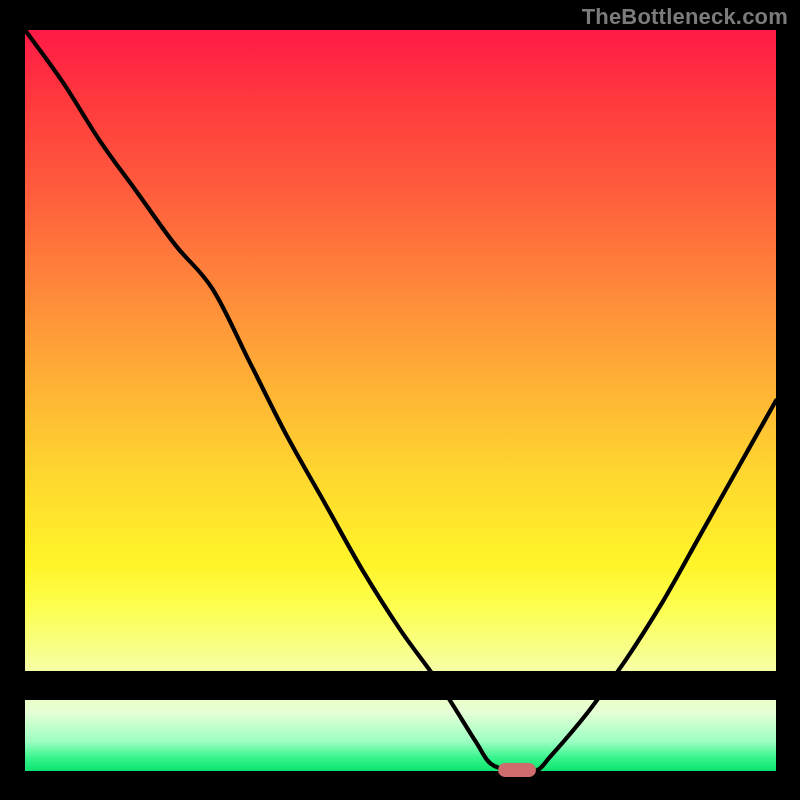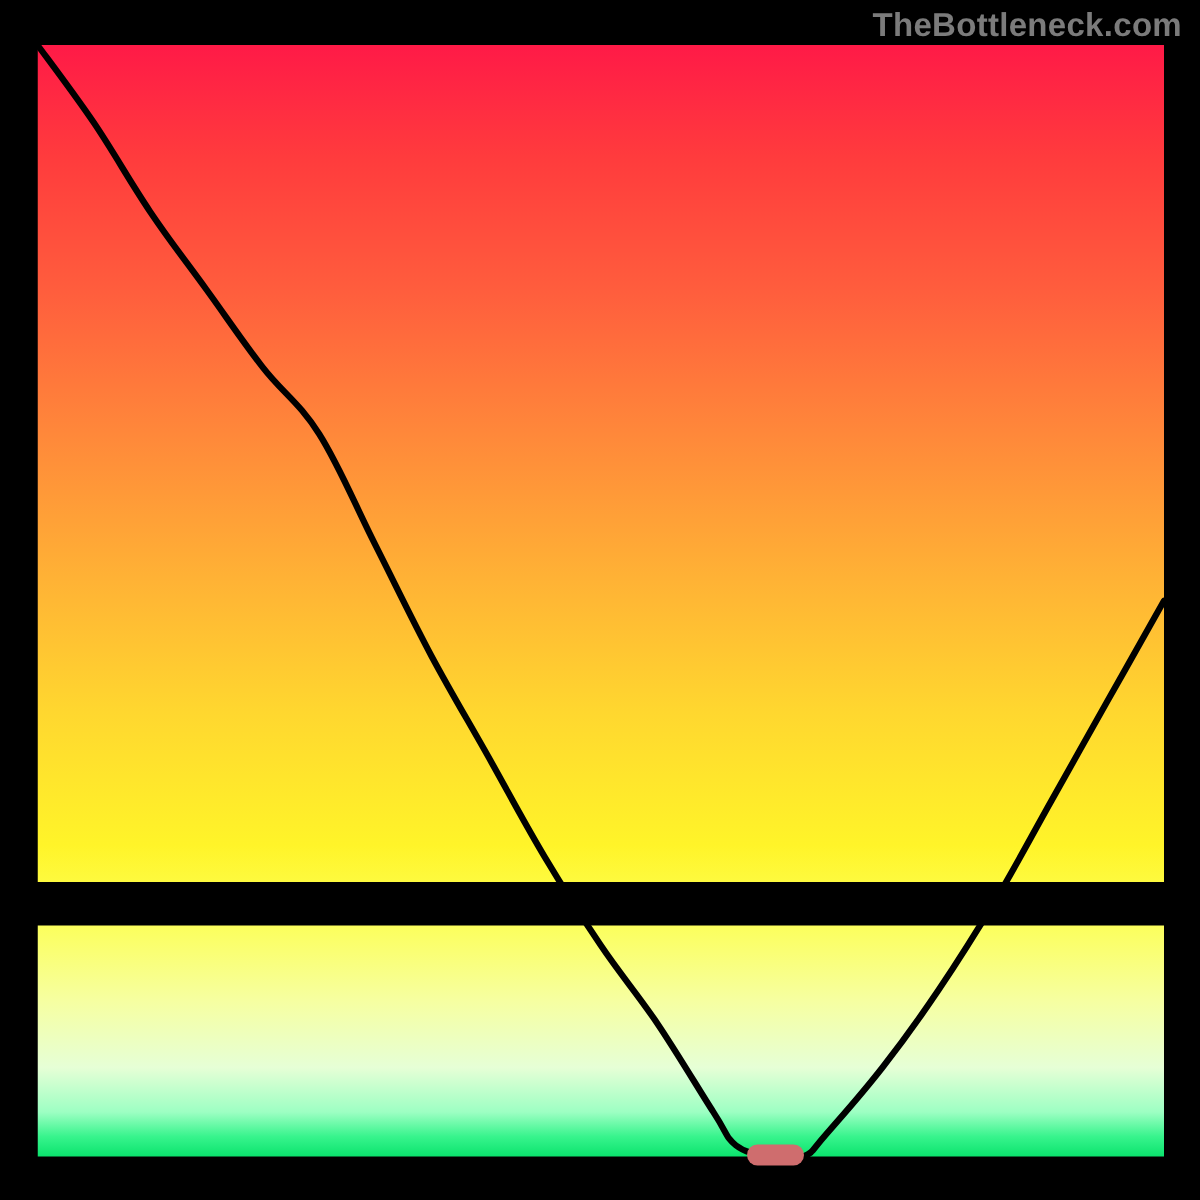--- a/index.html
+++ b/index.html
@@ -8,21 +8,21 @@
     width: 800px;
     height: 800px;
     background: #000;
     overflow: hidden;
   }
   .frame {
     position: absolute;
     top: 0;
     left: 0;
     width: 800px;
-    height: 617px;
+    height: 700px;
   }
   .watermark {
     position: absolute;
     top: 4px;
     right: 12px;
     font-family: Arial, Helvetica, sans-serif;
     font-size: 22px;
     font-weight: 600;
     color: #7b7b7b;
     letter-spacing: 0.2px;

